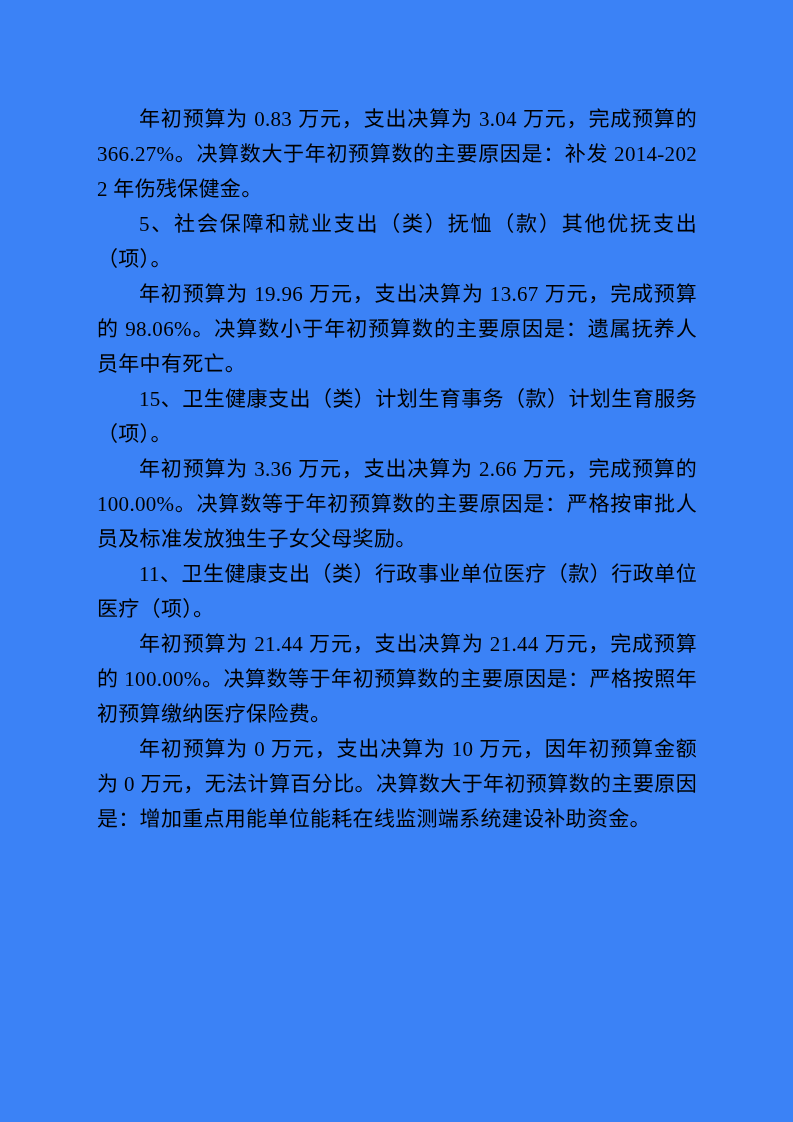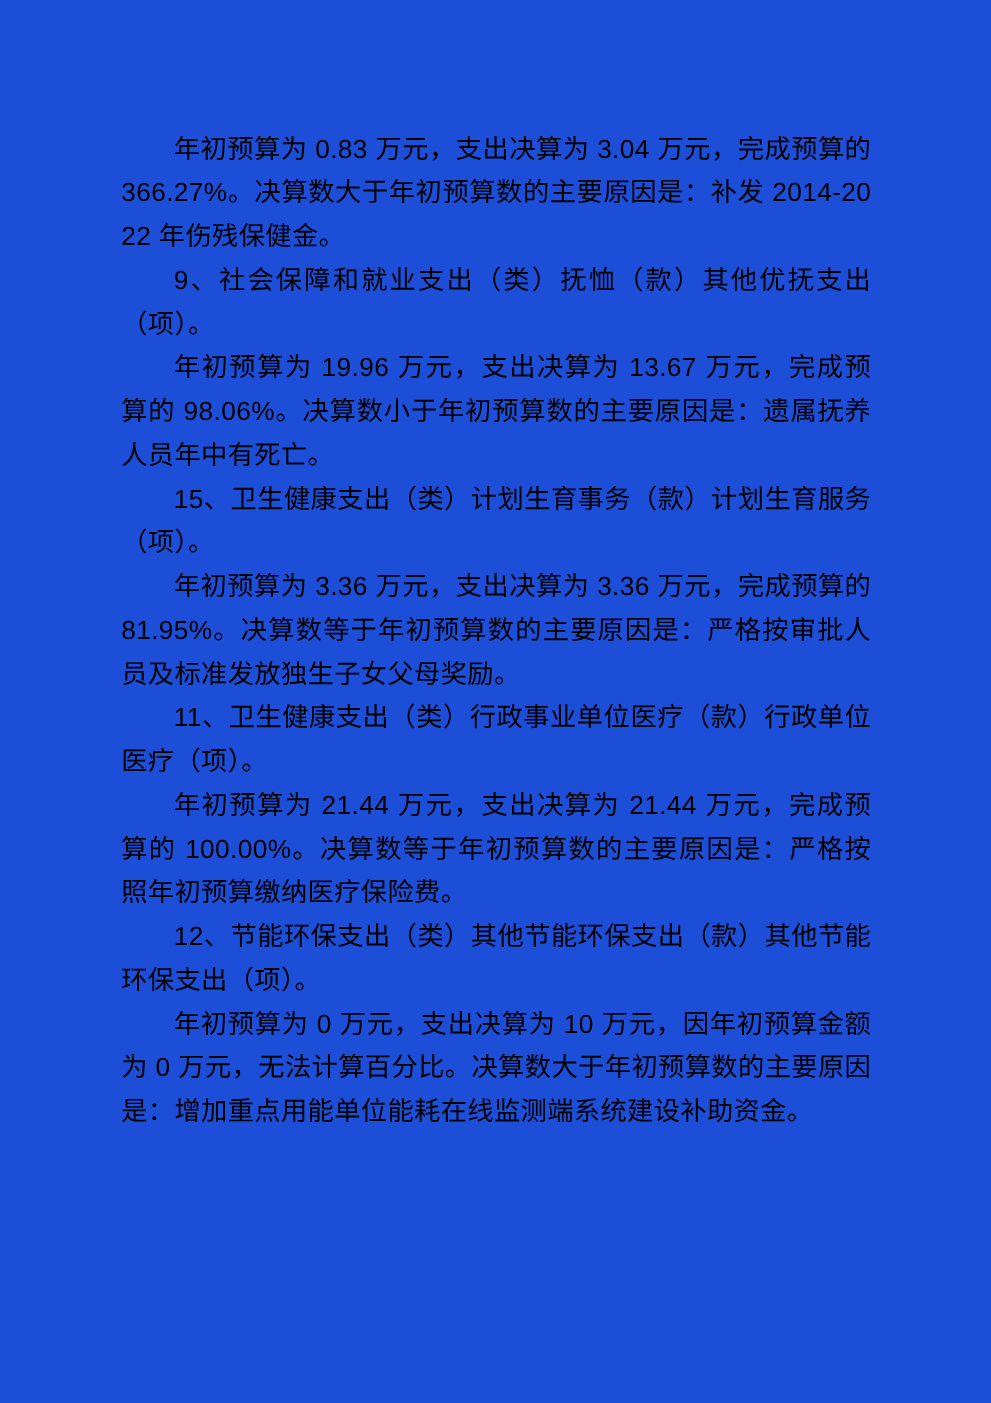--- a/index.html
+++ b/index.html
@@ -6,23 +6,23 @@
   html, body {
     width: 793px;
     height: 1122px;
     background: #ffffff;
     overflow: hidden;
   }
   .a4-page {
     position: relative;
     width: 793px;
     height: 1122px;
-    background: #1d4ed8;
+    background: #3b82f6;
     color: #000000;
-    font-family: Liberation Sans, sans-serif;
+    font-family: Liberation Serif, serif;
   }
   .doc-content {
     position: absolute;
     top: 102px;
     left: 97px;
     right: 96px;
   }
   .doc-content p {
     font-size: 21px;
     line-height: 35px;
@@ -32,22 +32,21 @@
     color: #000000;
     word-break: break-all;
   }
 </style>
 </head>
 <body>
 
 <div class="a4-page">
   <div class="doc-content">
     <p>年初预算为 0.83 万元，支出决算为 3.04 万元，完成预算的 366.27%。决算数大于年初预算数的主要原因是：补发 2014-2022 年伤残保健金。</p>
-    <p>9、社会保障和就业支出（类）抚恤（款）其他优抚支出（项）。</p>
+    <p>5、社会保障和就业支出（类）抚恤（款）其他优抚支出（项）。</p>
     <p>年初预算为 19.96 万元，支出决算为 13.67 万元，完成预算的 98.06%。决算数小于年初预算数的主要原因是：遗属抚养人员年中有死亡。</p>
     <p>15、卫生健康支出（类）计划生育事务（款）计划生育服务（项）。</p>
-    <p>年初预算为 3.36 万元，支出决算为 3.36 万元，完成预算的 81.95%。决算数等于年初预算数的主要原因是：严格按审批人员及标准发放独生子女父母奖励。</p>
+    <p>年初预算为 3.36 万元，支出决算为 2.66 万元，完成预算的 100.00%。决算数等于年初预算数的主要原因是：严格按审批人员及标准发放独生子女父母奖励。</p>
     <p>11、卫生健康支出（类）行政事业单位医疗（款）行政单位医疗（项）。</p>
     <p>年初预算为 21.44 万元，支出决算为 21.44 万元，完成预算的 100.00%。决算数等于年初预算数的主要原因是：严格按照年初预算缴纳医疗保险费。</p>
-    <p>12、节能环保支出（类）其他节能环保支出（款）其他节能环保支出（项）。</p>
     <p>年初预算为 0 万元，支出决算为 10 万元，因年初预算金额为 0 万元，无法计算百分比。决算数大于年初预算数的主要原因是：增加重点用能单位能耗在线监测端系统建设补助资金。</p>
   </div>
 </div>
 
 </body></html>

